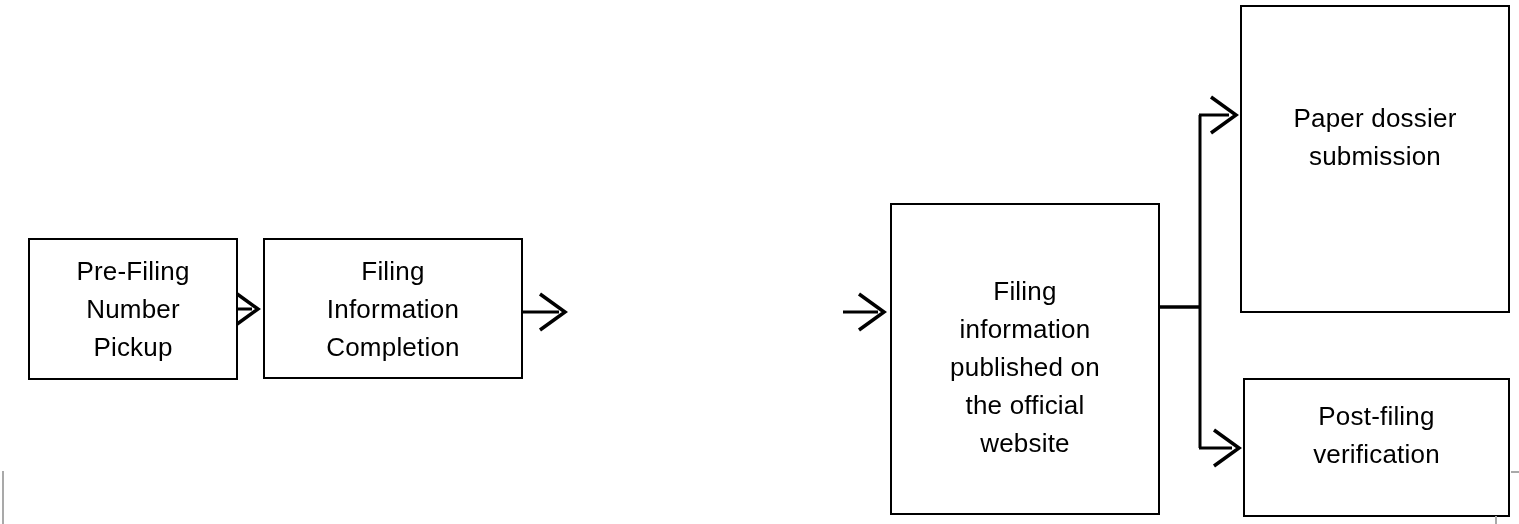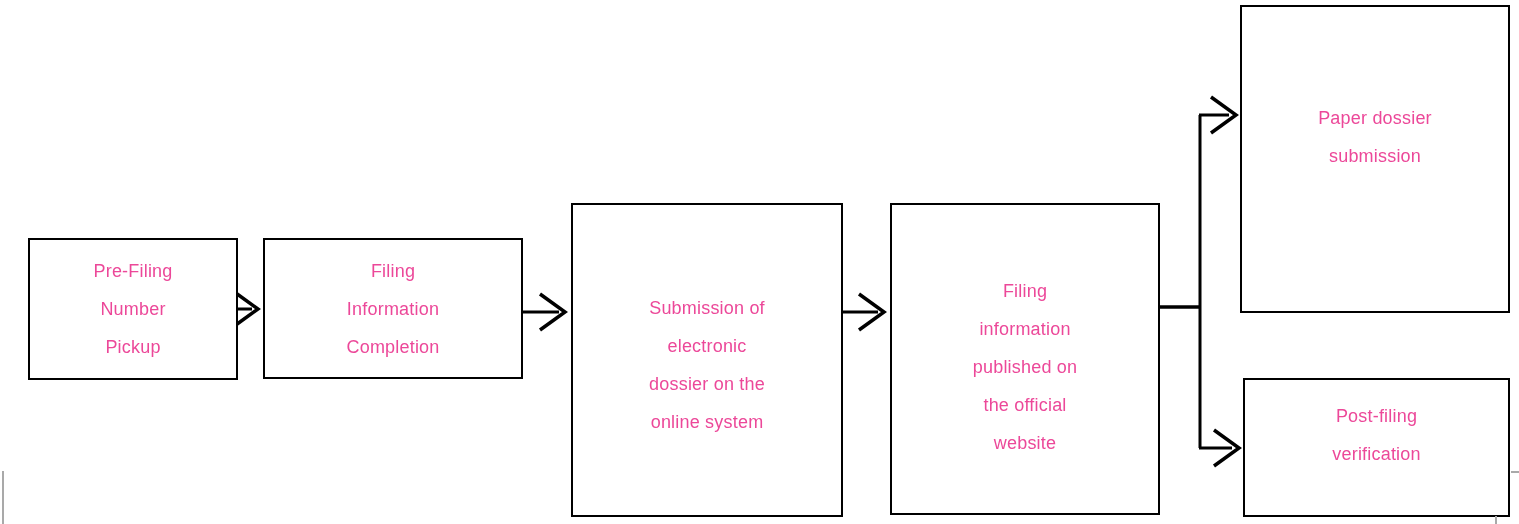--- a/index.html
+++ b/index.html
@@ -28,23 +28,23 @@
     border: 2px solid #000000;
     background: #ffffff;
     display: flex;
     align-items: center;
     justify-content: center;
     text-align: center;
   }
   .node .label {
     display: block;
     white-space: pre-line;
-    font-size: 18px;
+    font-size: 26px;
     line-height: 38px;
-    color: #ec4899;
+    color: #000000;
     letter-spacing: 0.2px;
   }
   
   .n-pre      { left: 5px;    top: 238px; width: 210px; height: 142px; margin-left: 23px; }
   .n-info     { left: 263px;  top: 238px; width: 260px; height: 141px; }
   .n-submit   { left: 571px;  top: 203px; width: 272px; height: 314px; padding-top: 10px; }
   .n-publish  { left: 890px;  top: 203px; width: 270px; height: 312px; padding-top: 16px; }
   .n-paper    { left: 1240px; top: 5px;   width: 270px; height: 308px; padding-bottom: 44px; }
   .n-post     { left: 1243px; top: 378px; width: 267px; height: 139px; padding-bottom: 26px; }
   
@@ -99,26 +99,20 @@
 Number
 Pickup</span>
   </div>
 
   <div class="node n-info">
     <span class="label">Filing
 Information
 Completion</span>
   </div>
 
-  <div class="node n-submit">
-    <span class="label">Submission of
-electronic
-dossier on the
-online system</span>
-  </div>
 
   <div class="node n-publish">
     <span class="label">Filing
 information
 published on
 the official
 website</span>
   </div>
 
   <div class="node n-paper">

